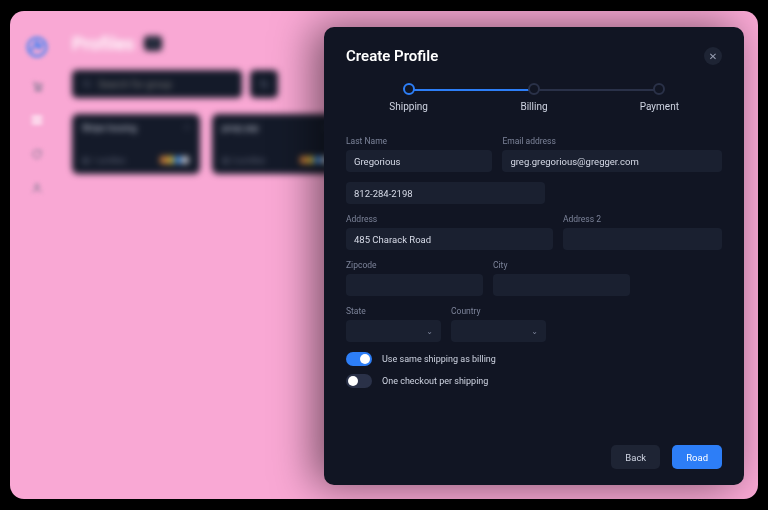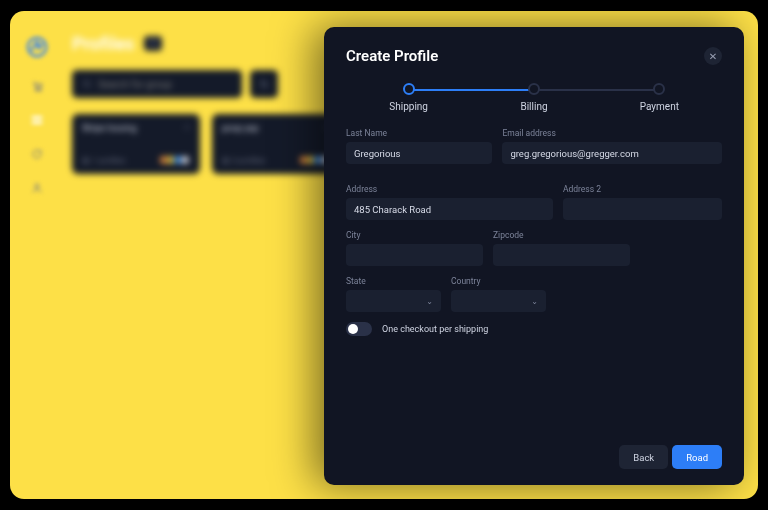--- a/index.html
+++ b/index.html
@@ -1,17 +1,17 @@
 <!DOCTYPE html>
 <html><head>
 <meta charset="utf-8">
 <style>
   * { box-sizing: border-box; margin: 0; padding: 0; font-family: -apple-system, BlinkMacSystemFont, "Segoe UI", Roboto, sans-serif; }
   body { background: #000; display: flex; align-items: center; justify-content: center; height: 510px; width: 768px; overflow: hidden; }
-  .frame { width: 748px; height: 488px; background: #fde047; border-radius: 14px; position: relative; overflow: hidden; display: flex; }
+  .frame { width: 748px; height: 488px; background: #f9a8d4; border-radius: 14px; position: relative; overflow: hidden; display: flex; }
   .sidebar { width: 54px; padding-top: 24px; display: flex; flex-direction: column; align-items: center; gap: 20px; filter: blur(2px); }
   .logo { width: 24px; height: 24px; display: flex; align-items: center; justify-content: center; }
   .nav-icon { width: 14px; height: 14px; color: #6b7186; display:flex;align-items:center;justify-content:center; }
   .nav-icon.active { color: #fff; }
   .main { flex: 1; padding: 22px 20px 0 8px; filter: blur(3px); }
   .page-title-row { display: flex; align-items: center; gap: 10px; margin-bottom: 16px; }
   .page-title { color: #fff; font-size: 18px; font-weight: 600; }
   .count-pill { background: #1a2030; color: #8891a8; font-size: 10px; padding: 2px 6px; border-radius: 4px; }
   .search-row { display: flex; gap: 8px; margin-bottom: 16px; }
   .search-box { flex: 0 0 170px; height: 28px; background: #141a29; border-radius: 5px; display: flex; align-items: center; padding: 0 10px; gap: 6px; }
@@ -32,40 +32,40 @@
   .modal-title { color: #fff; font-size: 15px; font-weight: 600; }
   .close-btn { width: 18px; height: 18px; border-radius: 50%; background: #1e2434; color: #9aa0b4; font-size: 10px; display: flex; align-items: center; justify-content: center; cursor: pointer; }
 
   .stepper { display: flex; align-items: center; margin-bottom: 6px; }
   .step { flex: 1; display: flex; flex-direction: column; align-items: center; position: relative; }
   .step-circle { width: 12px; height: 12px; border-radius: 50%; border: 2px solid #2a3148; background: #111523; z-index: 2; }
   .step.active .step-circle { border-color: #2d7ef7; }
   .step-line { position: absolute; top: 6px; height: 2px; background: #2a3148; width: 100%; left: -50%; z-index: 1; }
   .step:first-child .step-line { display: none; }
   .step-line.active { background: #2d7ef7; }
-  .step-labels { display: flex; margin-bottom: 16px; justify-content: center; }
+  .step-labels { display: flex; margin-bottom: 24px; justify-content: center; }
   .step-label { flex: 1; text-align: center; color: #cfd4e2; font-size: 10px; }
 
   .form { flex: 1; overflow: auto; }
   .row { display: flex; gap: 10px; margin-bottom: 10px; }
   .field { flex: 1; display: flex; flex-direction: column; gap: 4px; }
   .field label { color: #7c8399; font-size: 8.5px; }
   .field input, .field .select { height: 22px; background: #1a2030; border: none; border-radius: 4px; color: #d7dbe8; font-size: 9.5px; padding: 0 8px; outline: none; }
   .field .select { display:flex; align-items:center; justify-content:space-between; color:#7c8399; cursor:pointer; }
   .chev { font-size: 8px; color:#7c8399; }
 
   .toggles { margin-top: 8px; display:flex; flex-direction:column; gap:8px; }
   .toggle-row { display: flex; align-items: center; gap: 10px; }
   .toggle { width: 26px; height: 14px; border-radius: 8px; background: #2a3148; position: relative; cursor: pointer; }
   .toggle.on { background: #2d7ef7; }
   .knob { width: 10px; height: 10px; background: #fff; border-radius: 50%; position: absolute; top: 2px; left: 2px; transition: .15s; }
   .toggle.on .knob { left: 14px; }
   .toggle-label { color: #cfd4e2; font-size: 9px; }
 
-  .footer { display: flex; justify-content: flex-end; gap: 4px; margin-top: 12px; }
+  .footer { display: flex; justify-content: flex-end; gap: 12px; margin-top: 12px; }
   .btn { height: 24px; padding: 0 14px; border-radius: 5px; font-size: 9.5px; display: flex; align-items: center; cursor: pointer; border:none; }
   .btn-secondary { background: #1e2434; color: #cfd4e2; }
   .btn-primary { background: #2d7ef7; color: #fff; }
 </style>
 </head>
 <body>
 
 <div class="frame">
 
   <div class="sidebar">
@@ -182,39 +182,40 @@
             <label>Last Name</label>
             <input value="Gregorious" style="">
           </div>
         <div class="field" style="flex:1.5">
             <label>Email address</label>
             <input value="greg.gregorious@gregger.com" style="">
           </div>
       </div>
       <div class="row">
         <div class="field" style="flex:0 0 53%">
+            <input value="812-284-2198" style="">
           </div>
       </div>
       <div class="row" style="margin-top:6px">
         <div class="field" style="flex:1.3">
             <label>Address</label>
             <input value="485 Charack Road" style="">
           </div>
         <div class="field">
             <label>Address 2</label>
             <input value="" style="">
           </div>
       </div>
       <div class="row">
+        <div class="field" style="flex:0 0 55px">
+            <label>Zipcode</label>
+            <input value="" style="">
+          </div>
         <div class="field" style="flex:0 0 135px">
             <label>City</label>
-            <input value="" style="">
-          </div>
-        <div class="field" style="flex:0 0 55px">
-            <label>Zipcode</label>
             <input value="" style="">
           </div>
       </div>
       <div class="row">
         <div class="field" style="flex:0 0 95px">
             <label>State</label>
             <div class="select">
               <span></span>
               <span class="chev">⌄</span>
             </div>
@@ -223,20 +224,26 @@
             <label>Country</label>
             <div class="select">
               <span></span>
               <span class="chev">⌄</span>
             </div>
           </div>
       </div>
 
       <div class="toggles">
         <div class="toggle-row">
+          <div class="toggle on">
+              <div class="knob"></div>
+            </div>
+          <span class="toggle-label">Use same shipping as billing</span>
+        </div>
+        <div class="toggle-row">
           <div class="toggle">
               <div class="knob"></div>
             </div>
           <span class="toggle-label">One checkout per shipping</span>
         </div>
       </div>
     </div>
 
     <div class="footer">
       <button class="btn btn-secondary">Back</button>

